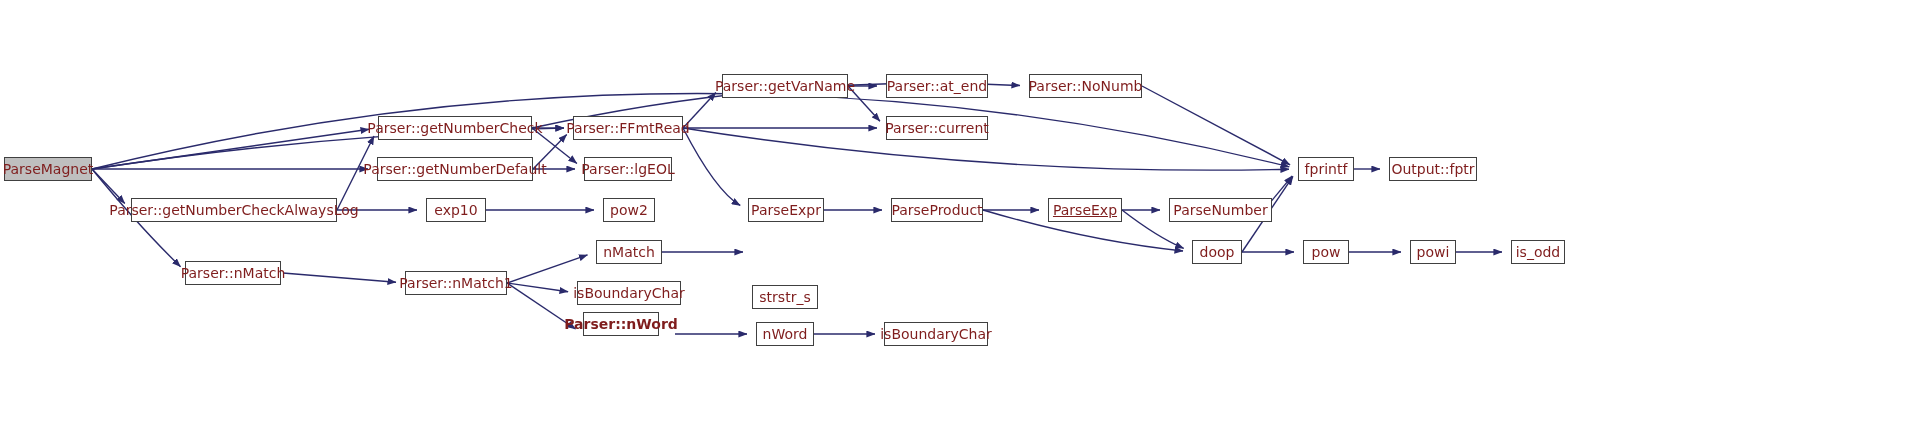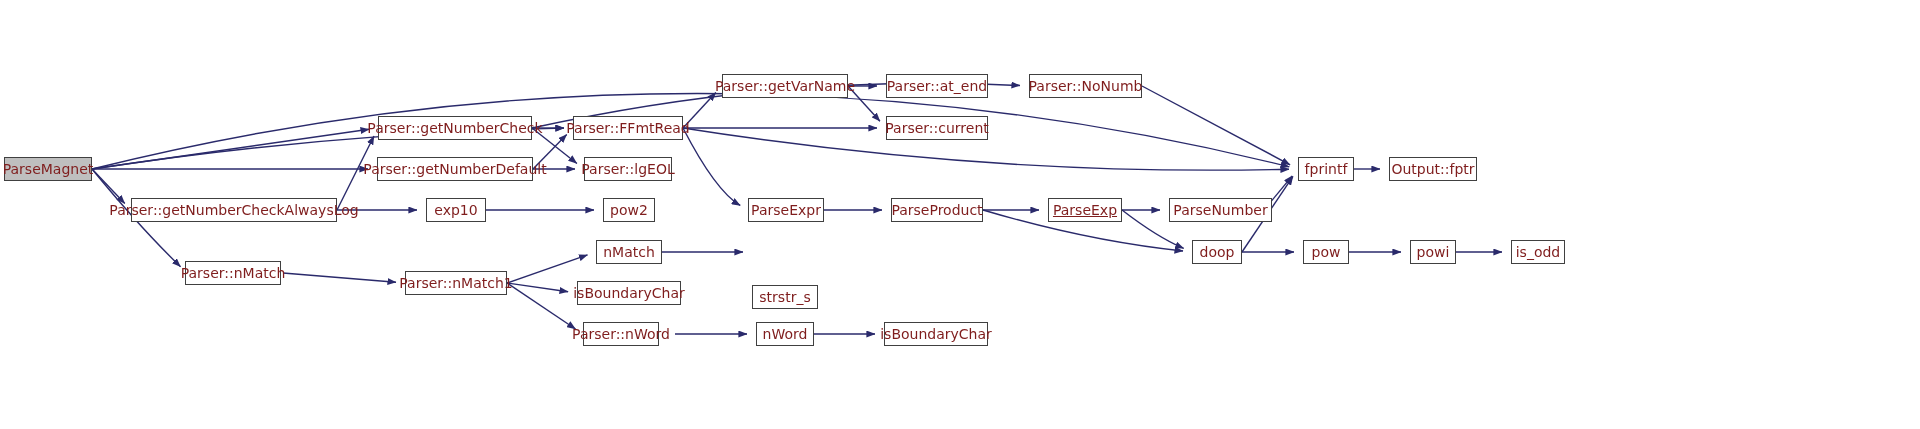--- a/index.html
+++ b/index.html
@@ -144,21 +144,21 @@
       </div>
       <div class="node" style="left: 596px; top: 240px; width: 66px; height: 24px;">
         <span>nMatch</span>
       </div>
       <div class="node" style="left: 752px; top: 240px; width: 66px; height: 24px; margin-top: 45px;">
         <span>strstr_s</span>
       </div>
       <div class="node" style="left: 577px; top: 281px; width: 104px; height: 24px;">
         <span>isBoundaryChar</span>
       </div>
-      <div class="node" style="left: 583px; top: 322px; width: 76px; height: 24px;">
+      <div class="node" style="left: 583px; top: 312px; width: 76px; height: 24px; font-weight: bold;">
         <span>Parser::nWord</span>
       </div>
       <div class="node" style="left: 756px; top: 322px; width: 58px; height: 24px;">
         <span>nWord</span>
       </div>
       <div class="node" style="left: 884px; top: 322px; width: 104px; height: 24px;">
         <span>isBoundaryChar</span>
       </div>
       <div class="node" style="left: 1192px; top: 240px; width: 50px; height: 24px;">
         <span>doop</span>

